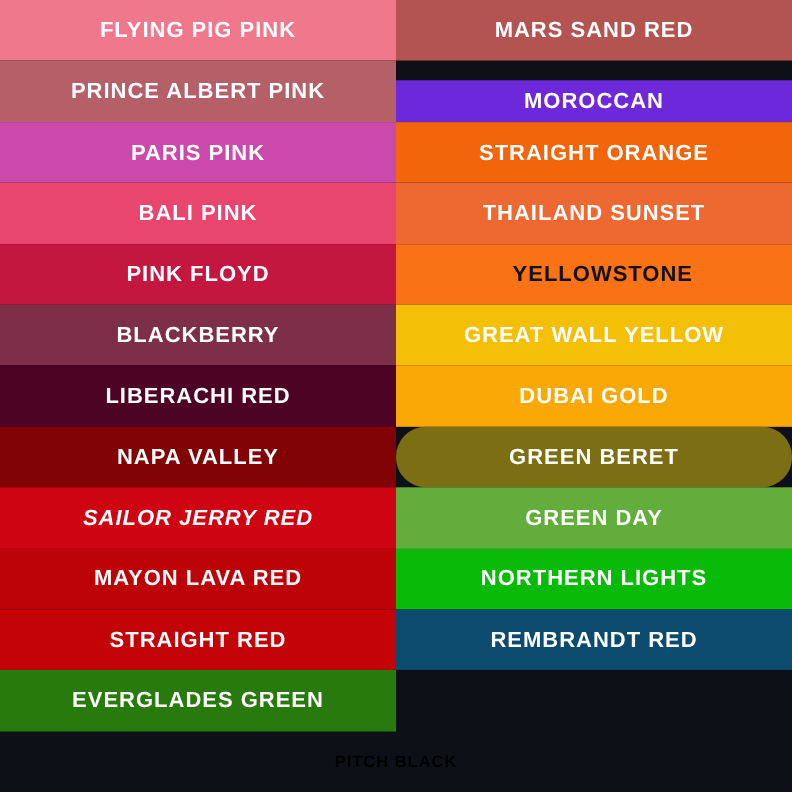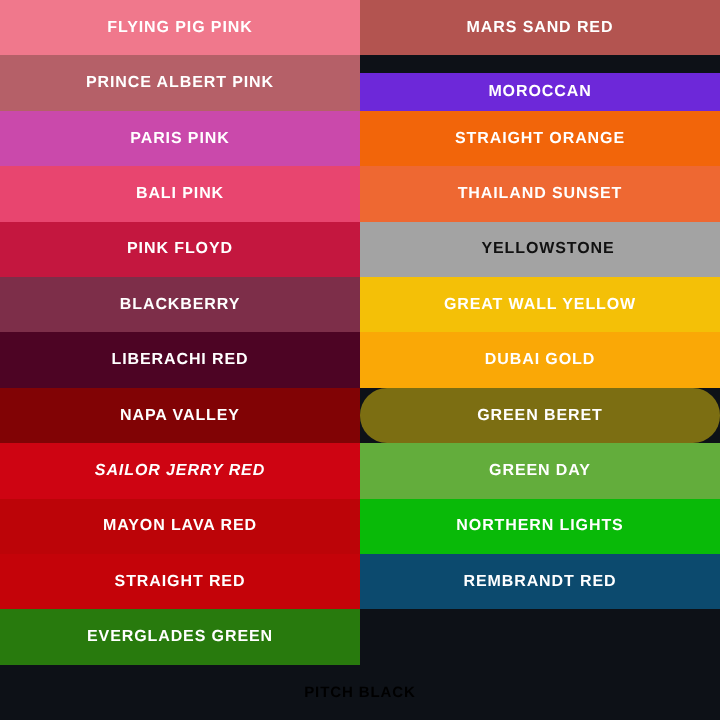--- a/index.html
+++ b/index.html
@@ -27,21 +27,21 @@
   .swatch {
     display: flex;
     align-items: center;
     justify-content: center;
     box-sizing: border-box;
     overflow: hidden;
   }
   .swatch-label {
     font-family: "Liberation Sans", sans-serif;
     font-weight: bold;
-    font-size: 16px;
+    font-size: 20px;
     letter-spacing: 0.9px;
     text-align: center;
     line-height: 1;
     white-space: nowrap;
     text-rendering: geometricPrecision;
   }
   .swatch.light-text .swatch-label {
     color: #ffffff;
   }
   .swatch.dark-text .swatch-label {
@@ -91,21 +91,21 @@
     <div class="swatch light-text" style="background-color: rgb(232, 69, 111);">
       <span class="swatch-label">BALI PINK</span>
     </div>
     <div class="swatch light-text" style="background-color: rgb(238, 104, 50);">
       <span class="swatch-label">THAILAND SUNSET</span>
     </div>
 
     <div class="swatch light-text" style="background-color: rgb(196, 23, 63);">
       <span class="swatch-label">PINK FLOYD</span>
     </div>
-    <div class="swatch dark-text" style="background-color: #a3a3a3; padding-left: 16px;">
+    <div class="swatch dark-text" style="background-color: #f97316; padding-left: 16px;">
       <span class="swatch-label">YELLOWSTONE</span>
     </div>
 
     <div class="swatch light-text" style="background-color: rgb(125, 46, 73);">
       <span class="swatch-label">BLACKBERRY</span>
     </div>
     <div class="swatch light-text" style="background-color: rgb(244, 192, 7);">
       <span class="swatch-label">GREAT WALL YELLOW</span>
     </div>
 

